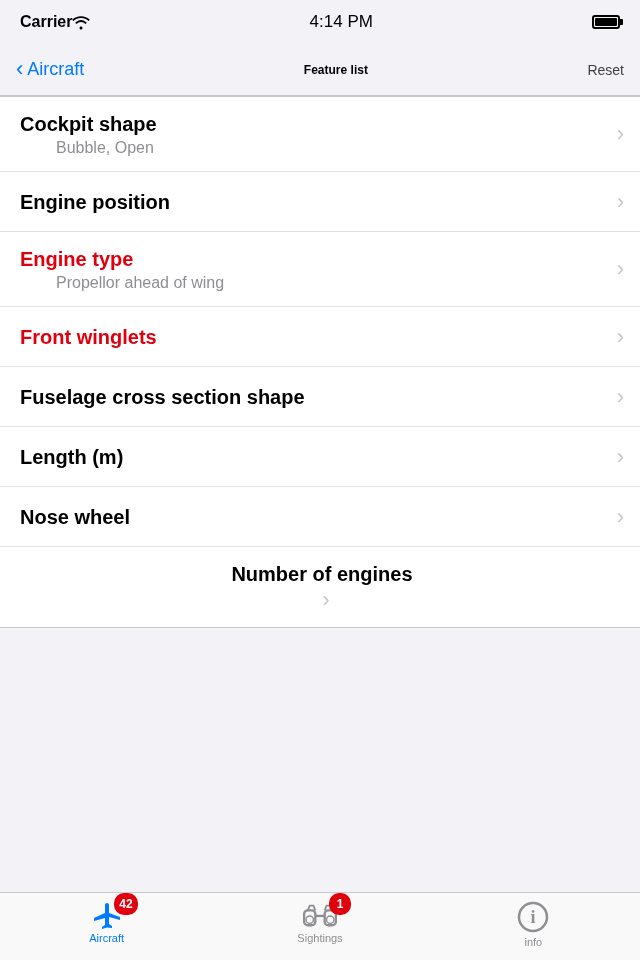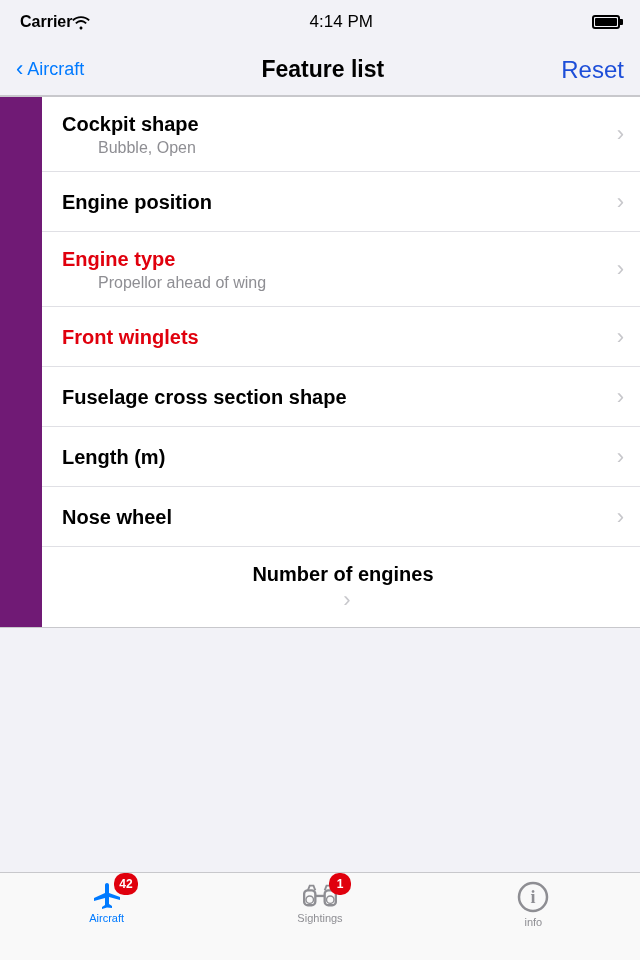--- a/index.html
+++ b/index.html
@@ -78,38 +78,37 @@
       text-decoration: none;
       cursor: pointer;
     }
     .nav-back-chevron {
       font-size: 22px;
       font-weight: 300;
       line-height: 1;
       margin-top: -1px;
     }
     .nav-title {
-      font-size: 23px;
+      font-size: 12px;
       font-weight: 700;
       color: #000;
       text-align: center;
     }
     .nav-reset {
-      color: #1d4ed8;
-      font-size: 24px;
+      color: #404040;
+      font-size: 14px;
       cursor: pointer;
     }
 
     
     .list {
-      background: #701a75;
+      background: #d946ef;
       margin-top: 0;
       border-top: 1px solid #c8c8cc;
       border-bottom: 1px solid #c8c8cc;
-      padding-left: 42px;
     }
 
     .list-item {
       display: flex;
       align-items: center;
       justify-content: space-between;
       padding: 14px 16px 14px 20px;
       border-bottom: 1px solid #e0e0e5;
       background: #fff;
       min-height: 60px;
@@ -145,21 +144,21 @@
       font-weight: 300;
       margin-left: 8px;
     }
 
     
     .tab-bar {
       position: absolute;
       bottom: 0;
       left: 0;
       right: 0;
-      height: 88px;
+      height: 68px;
       background: #f9f9f9;
       border-top: 1px solid #c8c8cc;
       display: flex;
       align-items: flex-start;
       justify-content: space-around;
       padding-top: 8px;
     }
 
     .tab-item {
       display: flex;

